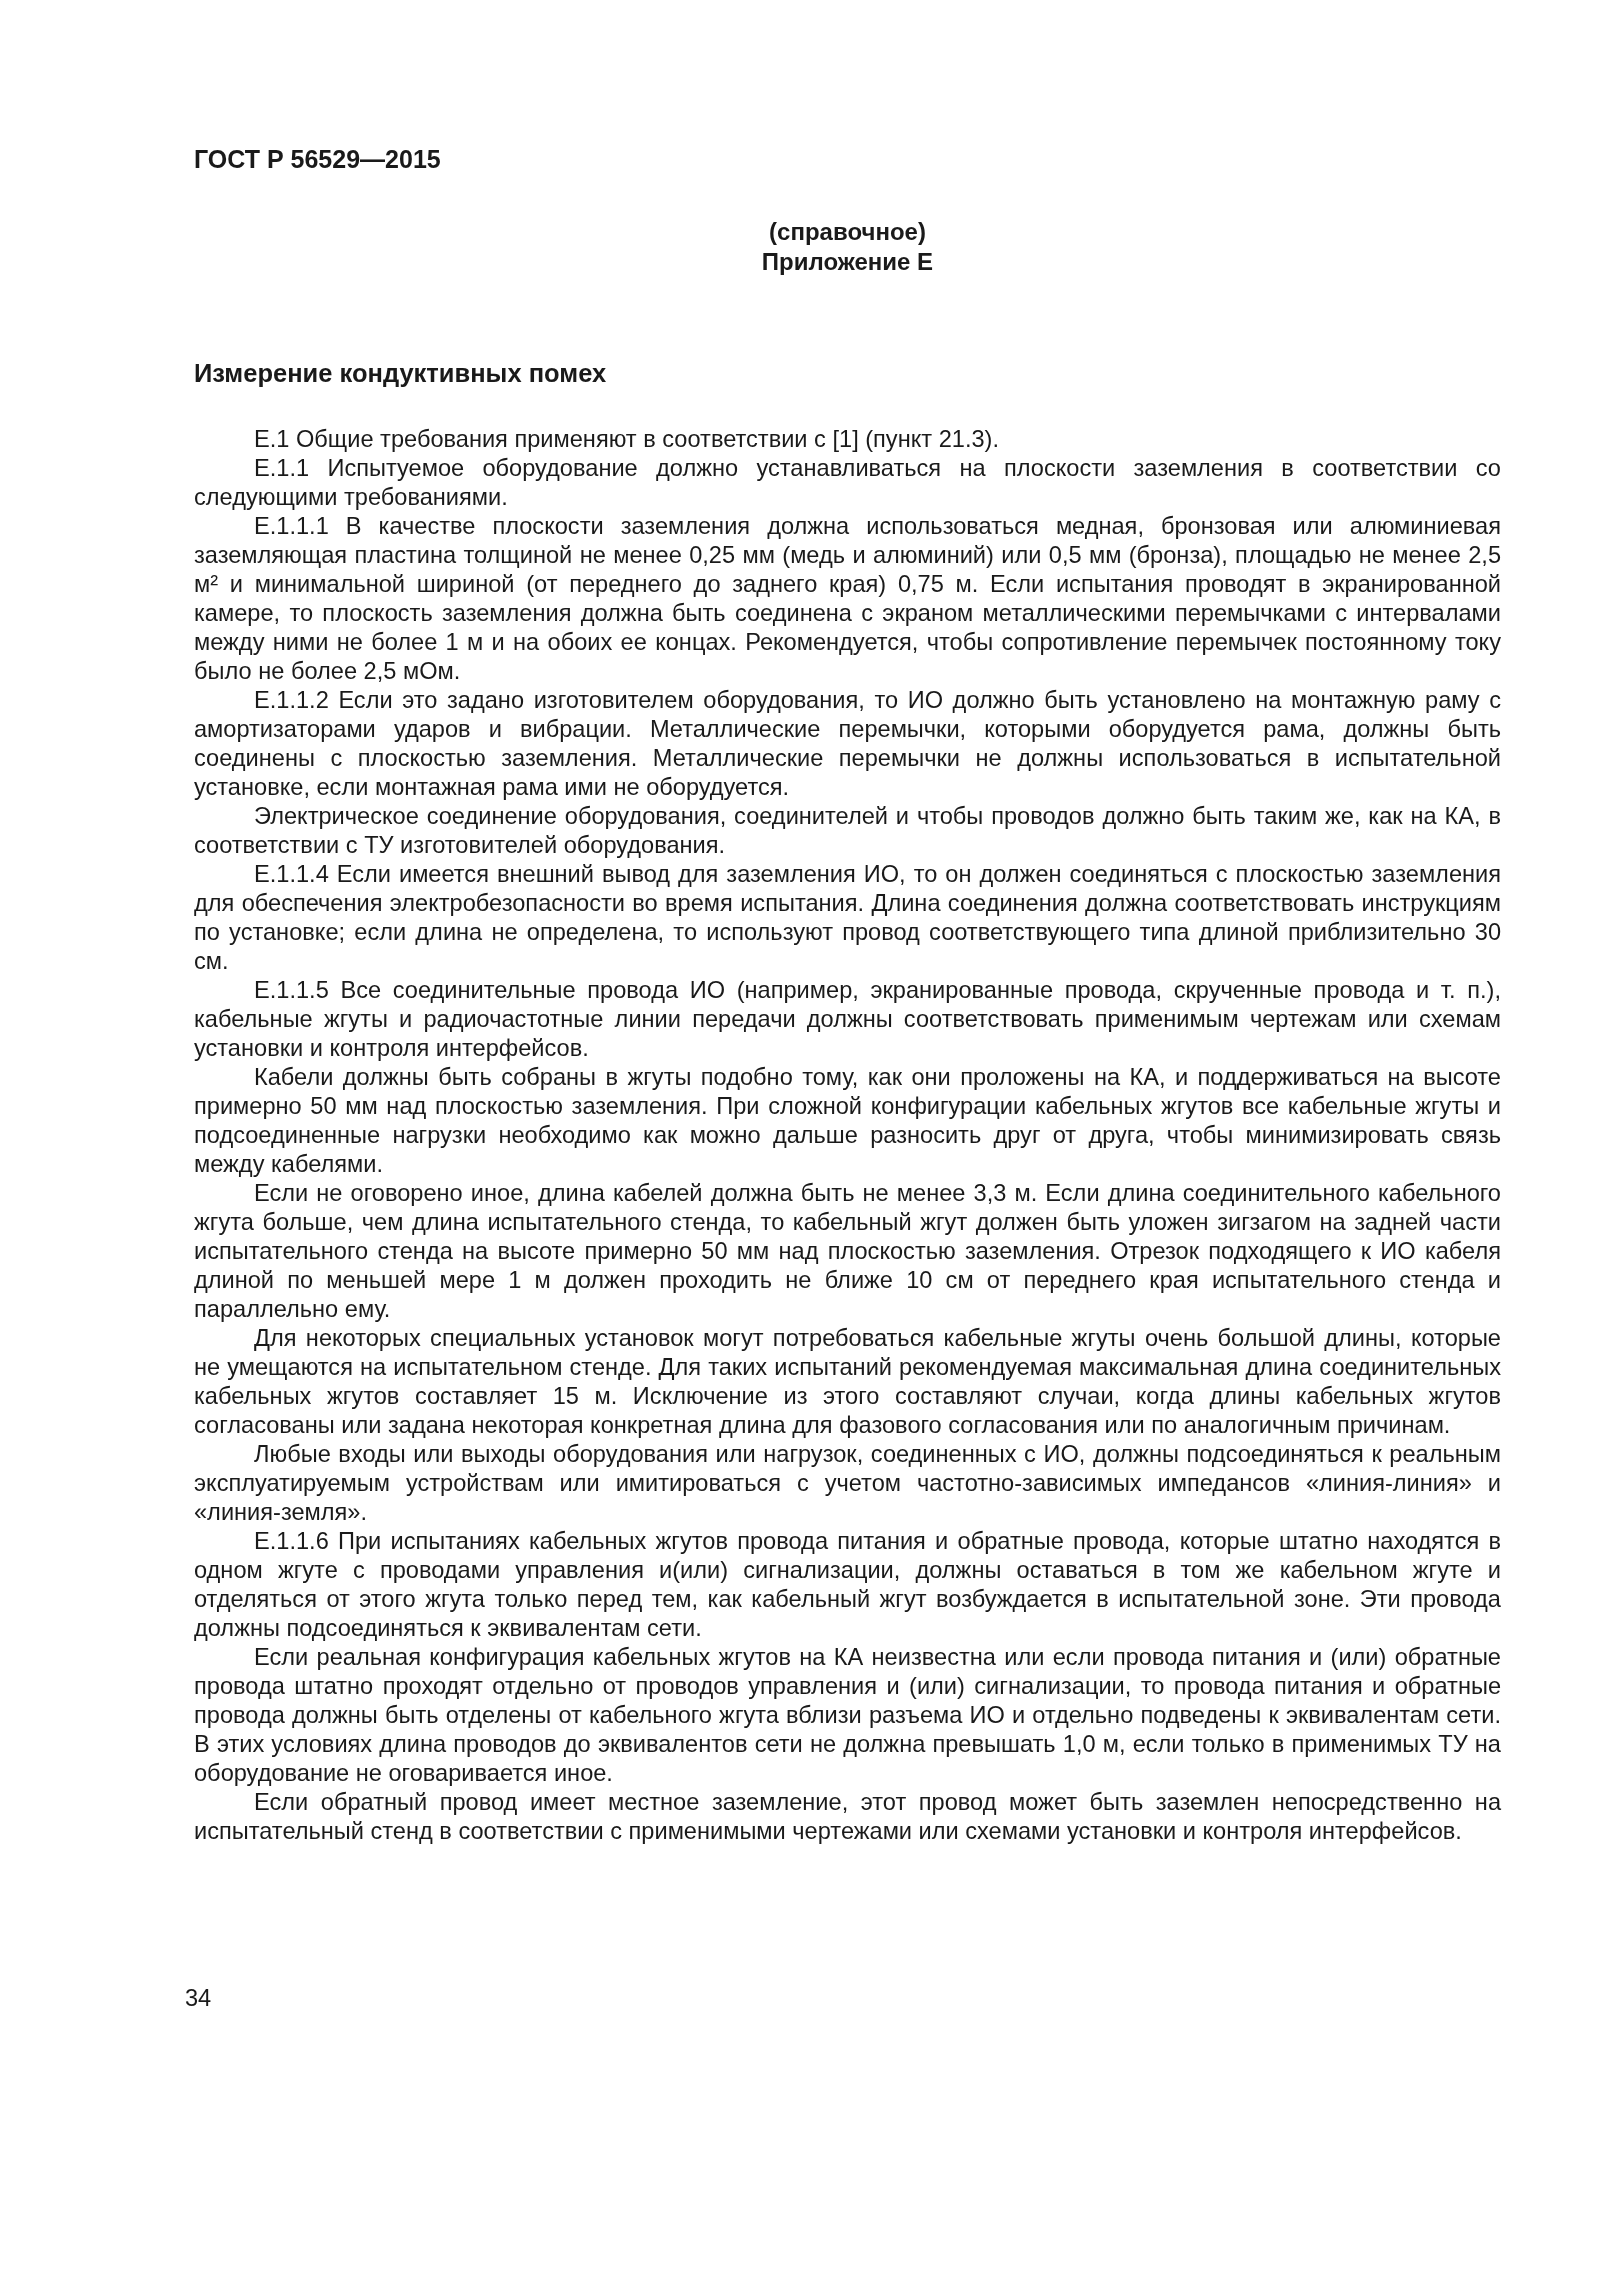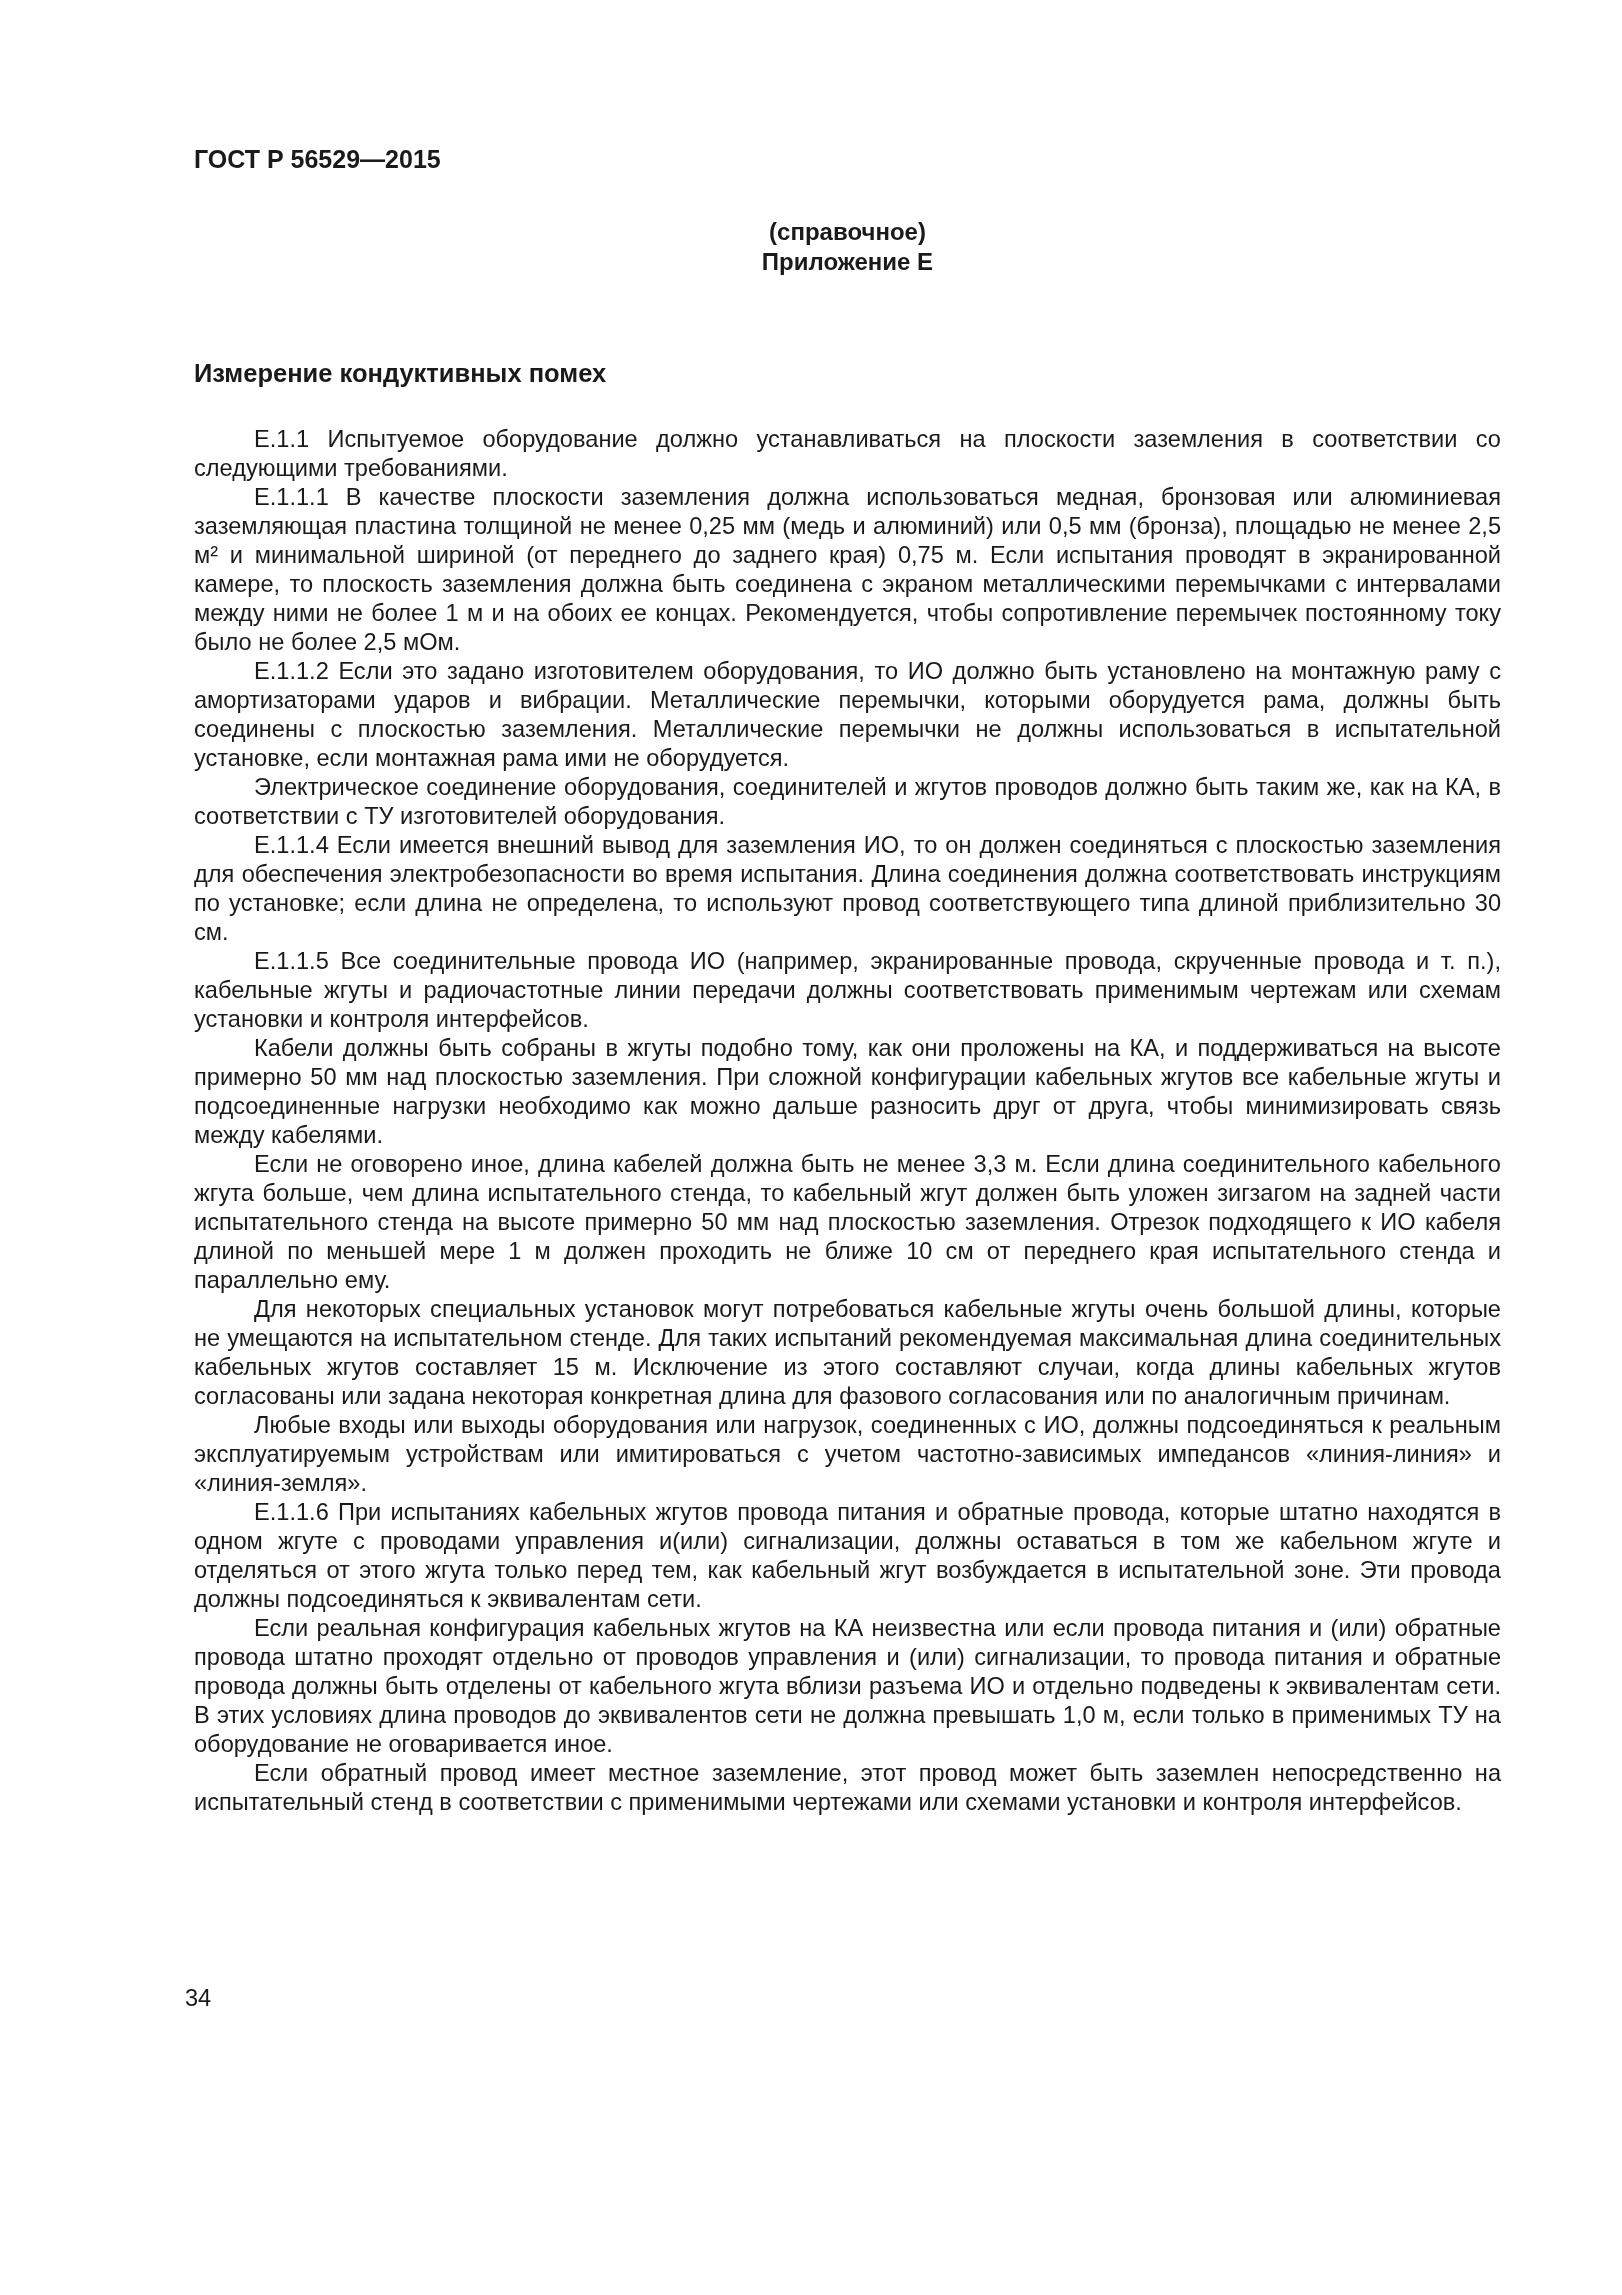--- a/index.html
+++ b/index.html
@@ -61,24 +61,25 @@
   <div class="doc-header">ГОСТ Р 56529—2015</div>
 
   <div class="appendix-block">
     <div>(справочное)</div>
     <div>Приложение Е</div>
   </div>
 
   <div class="doc-title">Измерение кондуктивных помех</div>
 
   <div class="body-text">
+    <p>Е.1 Общие требования применяют в соответствии с [1] (пункт 21.3).</p>
     <p>Е.1.1 Испытуемое оборудование должно устанавливаться на плоскости заземления в соответствии со следующими требованиями.</p>
     <p>Е.1.1.1 В качестве плоскости заземления должна использоваться медная, бронзовая или алюминиевая заземляющая пластина толщиной не менее 0,25 мм (медь и алюминий) или 0,5 мм (бронза), площадью не менее 2,5 м² и минимальной шириной (от переднего до заднего края) 0,75 м. Если испытания проводят в экранированной камере, то плоскость заземления должна быть соединена с экраном металлическими перемычками с интервалами между ними не более 1 м и на обоих ее концах. Рекомендуется, чтобы сопротивление перемычек постоянному току было не более 2,5 мОм.</p>
     <p>Е.1.1.2 Если это задано изготовителем оборудования, то ИО должно быть установлено на монтажную раму с амортизаторами ударов и вибрации. Металлические перемычки, которыми оборудуется рама, должны быть соединены с плоскостью заземления. Металлические перемычки не должны использоваться в испытательной установке, если монтажная рама ими не оборудуется.</p>
-    <p>Электрическое соединение оборудования, соединителей и жгутов проводов должно быть таким же, как на КА, в соответствии с ТУ изготовителей оборудования.</p>
+    <p>Электрическое соединение оборудования, соединителей и чтобы проводов должно быть таким же, как на КА, в соответствии с ТУ изготовителей оборудования.</p>
     <p>Е.1.1.4 Если имеется внешний вывод для заземления ИО, то он должен соединяться с плоскостью заземления для обеспечения электробезопасности во время испытания. Длина соединения должна соответствовать инструкциям по установке; если длина не определена, то используют провод соответствующего типа длиной приблизительно 30 см.</p>
     <p>Е.1.1.5 Все соединительные провода ИО (например, экранированные провода, скрученные провода и т. п.), кабельные жгуты и радиочастотные линии передачи должны соответствовать применимым чертежам или схемам установки и контроля интерфейсов.</p>
     <p>Кабели должны быть собраны в жгуты подобно тому, как они проложены на КА, и поддерживаться на высоте примерно 50 мм над плоскостью заземления. При сложной конфигурации кабельных жгутов все кабельные жгуты и подсоединенные нагрузки необходимо как можно дальше разносить друг от друга, чтобы минимизировать связь между кабелями.</p>
     <p>Если не оговорено иное, длина кабелей должна быть не менее 3,3 м. Если длина соединительного кабельного жгута больше, чем длина испытательного стенда, то кабельный жгут должен быть уложен зигзагом на задней части испытательного стенда на высоте примерно 50 мм над плоскостью заземления. Отрезок подходящего к ИО кабеля длиной по меньшей мере 1 м должен проходить не ближе 10 см от переднего края испытательного стенда и параллельно ему.</p>
     <p>Для некоторых специальных установок могут потребоваться кабельные жгуты очень большой длины, которые не умещаются на испытательном стенде. Для таких испытаний рекомендуемая максимальная длина соединительных кабельных жгутов составляет 15 м. Исключение из этого составляют случаи, когда длины кабельных жгутов согласованы или задана некоторая конкретная длина для фазового согласования или по аналогичным причинам.</p>
     <p>Любые входы или выходы оборудования или нагрузок, соединенных с ИО, должны подсоединяться к реальным эксплуатируемым устройствам или имитироваться с учетом частотно-зависимых импедансов «линия-линия» и «линия-земля».</p>
     <p>Е.1.1.6 При испытаниях кабельных жгутов провода питания и обратные провода, которые штатно находятся в одном жгуте с проводами управления и(или) сигнализации, должны оставаться в том же кабельном жгуте и отделяться от этого жгута только перед тем, как кабельный жгут возбуждается в испытательной зоне. Эти провода должны подсоединяться к эквивалентам сети.</p>
     <p>Если реальная конфигурация кабельных жгутов на КА неизвестна или если провода питания и (или) обратные провода штатно проходят отдельно от проводов управления и (или) сигнализации, то провода питания и обратные провода должны быть отделены от кабельного жгута вблизи разъема ИО и отдельно подведены к эквивалентам сети. В этих условиях длина проводов до эквивалентов сети не должна превышать 1,0 м, если только в применимых ТУ на оборудование не оговаривается иное.</p>
     <p>Если обратный провод имеет местное заземление, этот провод может быть заземлен непосредственно на испытательный стенд в соответствии с применимыми чертежами или схемами установки и контроля интерфейсов.</p>
   </div>

